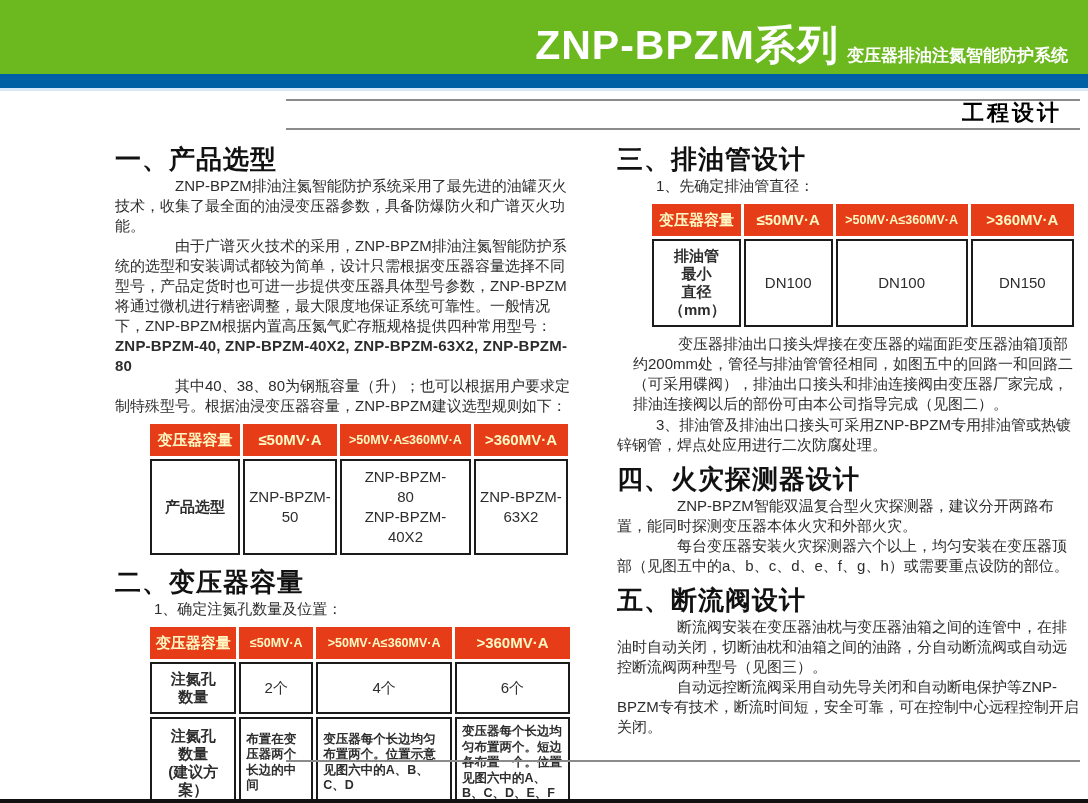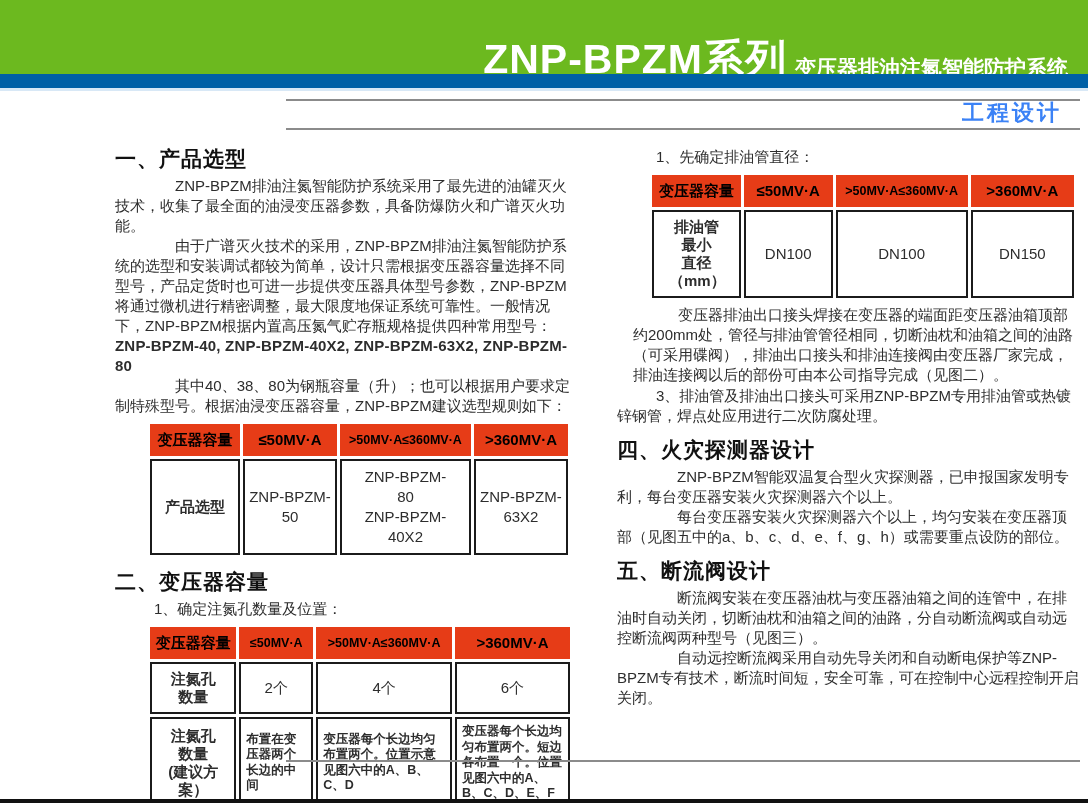--- a/index.html
+++ b/index.html
@@ -3,69 +3,69 @@
 <meta charset="utf-8">
 <style>
   html,body{margin:0;padding:0;background:#e8e8e8;}
   .page{
     position:relative;width:1088px;height:803px;background:#ffffff;
     font-family:"Liberation Sans","DejaVu Sans",sans-serif;
     color:#2a2a2a;overflow:hidden;margin:0 auto;
   }
   
   .banner{
-    position:absolute;top:0;left:0;width:1088px;height:88px;
+    position:absolute;top:0;left:0;width:1088px;height:74px;
     background:#6cb91f;
     display:flex;justify-content:flex-end;align-items:flex-end;
     padding:0 20px 8px 0;box-sizing:border-box;
   }
   .banner-title{
     color:#ffffff;font-size:41px;font-weight:bold;line-height:1;
     letter-spacing:1px;white-space:nowrap;
   }
   .banner-subtitle{
-    color:#ffffff;font-size:21px;font-weight:bold;line-height:1.15;
+    color:#ffffff;font-size:17px;font-weight:bold;line-height:1.15;
     margin-left:8px;white-space:nowrap;
   }
   .blue-bar{
     position:absolute;top:74px;left:0;width:1088px;height:14px;
     background:#0060a6;border-bottom:3px solid #d8e8f6;box-sizing:content-box;
   }
   
   .rule{position:absolute;left:286px;right:8px;height:2px;background:#8b8b8b;}
   .rule-t1{top:99px;}
   .rule-t2{top:128px;}
   .rule-b{top:760px;}
   .header-label{
     position:absolute;top:100px;right:26px;
-    color:#3b82f6;font-size:22px;font-weight:bold;letter-spacing:3px;
+    color:#000000;font-size:22px;font-weight:bold;letter-spacing:3px;
     line-height:26px;
     margin-left:44px;
   }
   .bottom-black{position:absolute;left:0;bottom:0;width:1088px;height:4px;background:#111111;}
   
   .col{position:absolute;top:146px;font-size:15px;line-height:20px;color:#2d2d2d;}
   .col-left{left:115px;width:462px;}
   .col-right{left:617px;width:462px;}
   .sec-title{
-    font-size:21px;line-height:26px;font-weight:bold;color:#111111;
+    font-size:26px;line-height:26px;font-weight:bold;color:#111111;
     margin:0 0 4px 0;letter-spacing:1px;
   }
   .mt{margin-top:11px;}
   .para{margin:0;text-indent:4em;}
   .para-sub{margin:0;text-indent:3em;}
   .item-line{margin:1px 0;text-indent:2.6em;}
   .models{margin:0;font-weight:bold;text-indent:0;letter-spacing:0.2px;}
   
   table.dt{
     border-collapse:separate;border-spacing:3px;table-layout:fixed;
     margin:5px 0 4px 32px;background:#ffffff;
   }
   .dt th{
-    background:#e63c17;color:#000000;font-weight:bold;font-size:15px;
+    background:#e63c17;color:#fef9c3;font-weight:bold;font-size:15px;
     padding:6px 1px;text-align:center;overflow:hidden;white-space:nowrap;
   }
   .dt th.th-sm{font-size:12.5px;}
   .dt td{
     border:2px solid #1b1b1b;text-align:center;font-size:15px;
     padding:6px 15px;background:#ffffff;vertical-align:middle;
   }
   .dt td.lbl{font-weight:bold;white-space:pre-line;line-height:18px;}
   .dt td.tall{padding:10px 3px;}
   .dt td.sm{font-size:12.5px;line-height:15.5px;text-align:left;padding:5px 5px;font-weight:bold;}
@@ -161,20 +161,21 @@
 
       <p class="item-line">8、确定注氮入口接头和隔离阀：</p>
       <p class="para-sub">注氮孔应布置在距变压器油箱底部100mm处，出口焊接DN25的注氮出口接头和隔离阀（可用不锈钢球阀），本部份的安装由变压器厂家完成，隔离阀以后的部分可由本公司指导完成（见图一）。</p>
 
     </div>
   </div>
 
   <div class="col col-right">
 
     <div>
+      <div class="sec-title">三、排油管设计</div>
       <p class="item-line">1、先确定排油管直径：</p>
 
       <table class="dt t3">
         <colgroup>
             <col style="width:21.5%">
             <col style="width:21.5%">
             <col style="width:32%">
             <col style="width:25%">
           </colgroup>
         <thead>
@@ -189,27 +190,27 @@
           <tr>
             <td class="lbl">排油管最小
 直径（mm）</td>
             <td>DN100</td>
             <td>DN100</td>
             <td>DN150</td>
           </tr>
         </tbody>
       </table>
 
-      <p class="para-sub" style="margin-left:16px;">变压器排油出口接头焊接在变压器的端面距变压器油箱顶部约200mm处，管径与排油管管径相同，切断油枕和油箱之间的油路（可采用碟阀），排油出口接头和排油连接阀由变压器厂家完成，排油连接阀以后的部份可由本公司指导完成（见图二）。</p>
+      <p class="para-sub" style="margin-left:16px;">变压器排油出口接头焊接在变压器的端面距变压器油箱顶部约200mm处，管径与排油管管径相同，如图五中的回路一和回路二（可采用碟阀），排油出口接头和排油连接阀由变压器厂家完成，排油连接阀以后的部份可由本公司指导完成（见图二）。</p>
       <p class="item-line">3、排油管及排油出口接头可采用ZNP-BPZM专用排油管或热镀锌钢管，焊点处应用进行二次防腐处理。</p>
     </div>
 
     <div>
       <div class="sec-title mt">四、火灾探测器设计</div>
-      <p class="para">ZNP-BPZM智能双温复合型火灾探测器，已申报国家发明专利，每台变压器安装火灾探测器六个以上。</p>
+      <p class="para">ZNP-BPZM智能双温复合型火灾探测器，建议分开两路布置，能同时探测变压器本体火灾和外部火灾。</p>
       <p class="para">每台变压器安装火灾探测器六个以上，均匀安装在变压器顶部（见图五中的a、b、c、d、e、f、g、h）或需要重点设防的部位。</p>
     </div>
 
     <div>
       <div class="sec-title mt">五、断流阀设计</div>
       <p class="para">断流阀安装在变压器油枕与变压器油箱之间的连管中，在排油时自动关闭，切断油枕和油箱之间的油路，分自动断流阀或自动远控断流阀两种型号（见图三）。</p>
       <p class="para">自动远控断流阀采用自动先导关闭和自动断电保护等ZNP-BPZM专有技术，断流时间短，安全可靠，可在控制中心远程控制开启关闭。</p>
 
     </div>
   </div>

